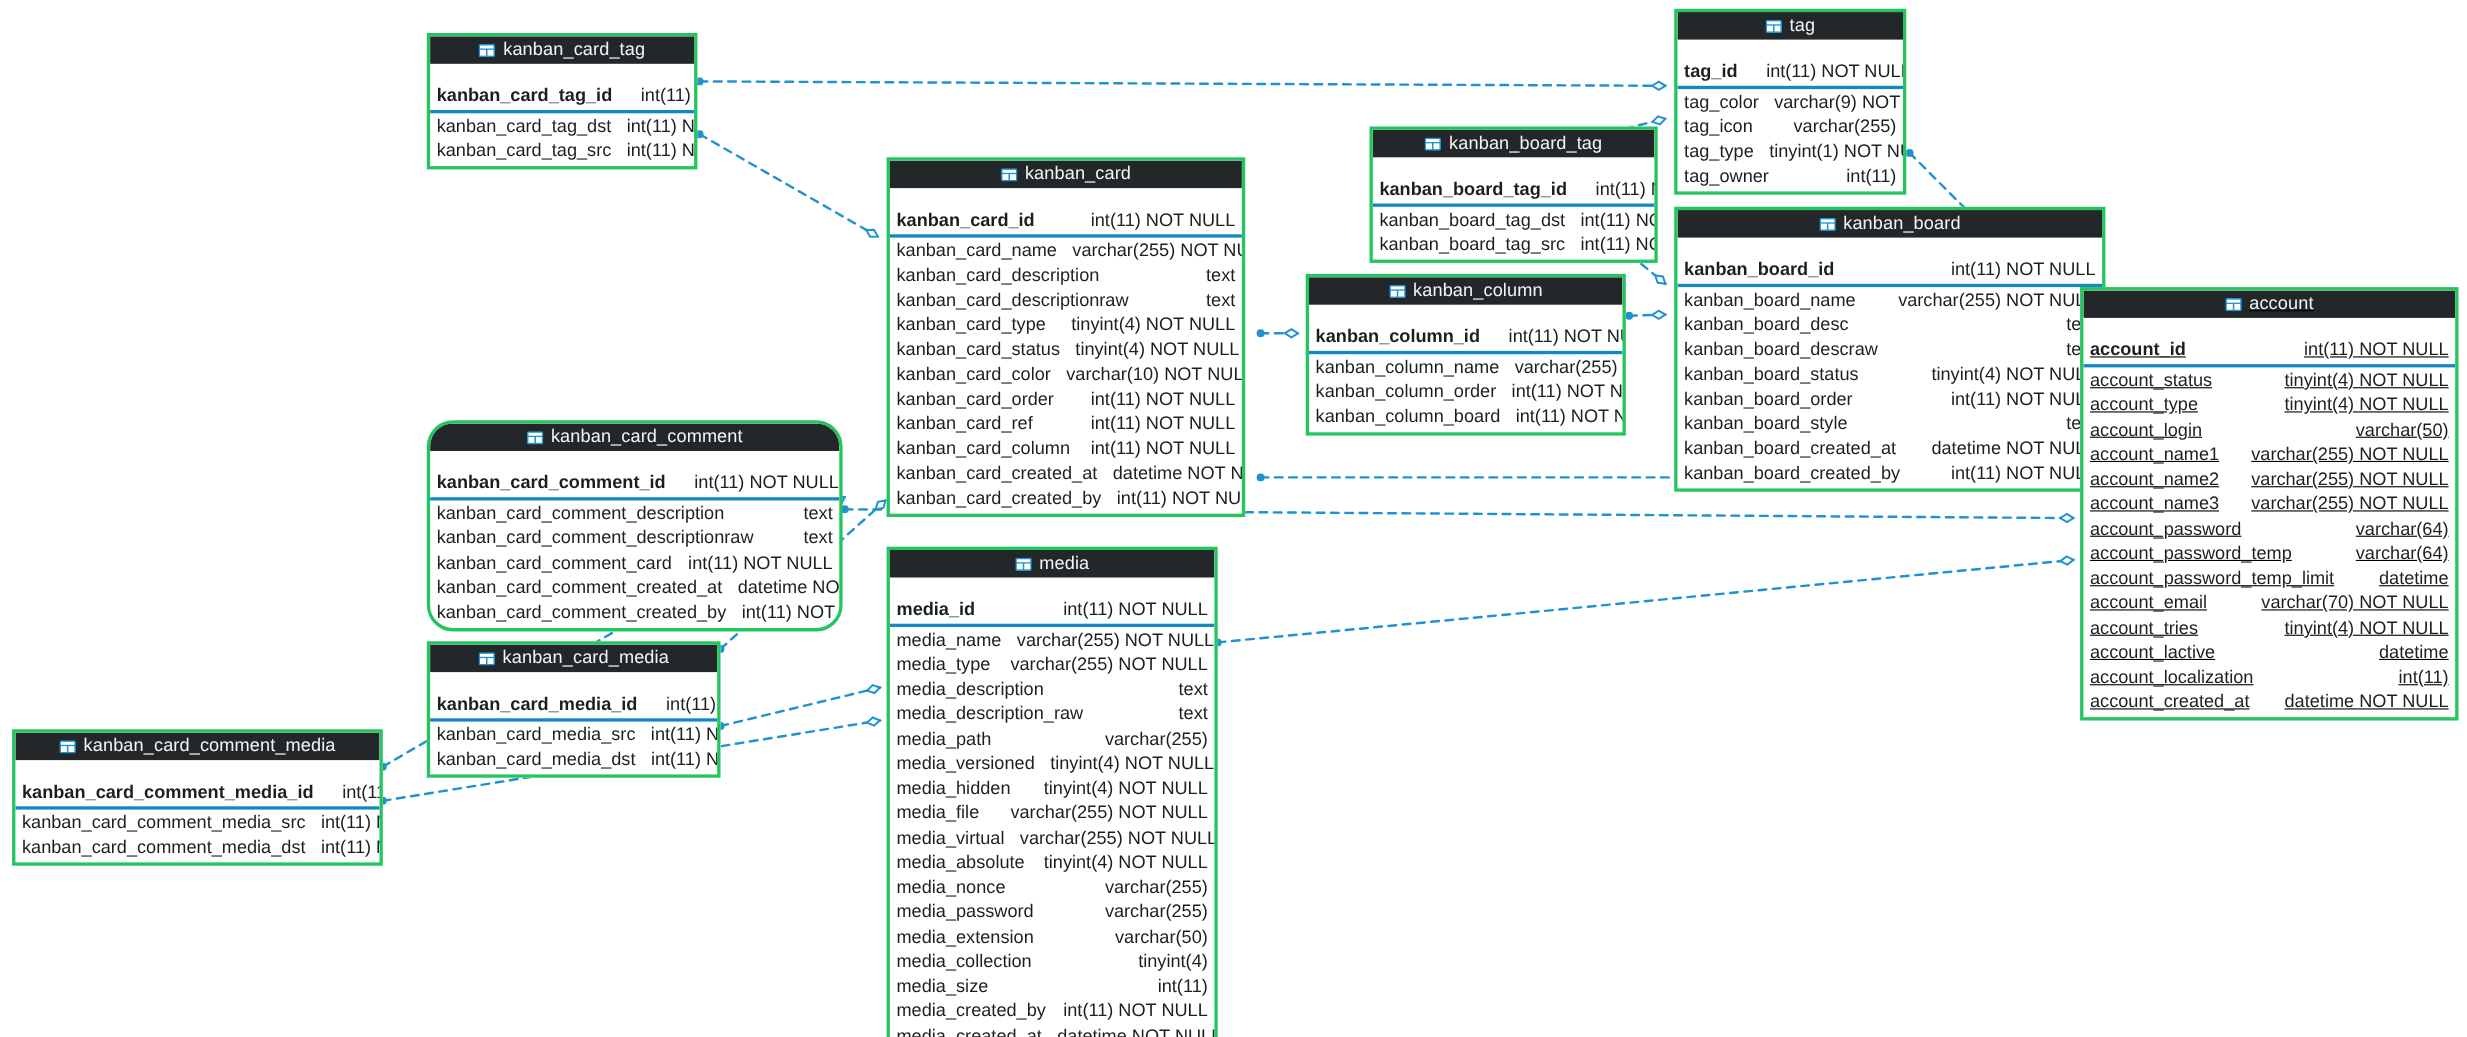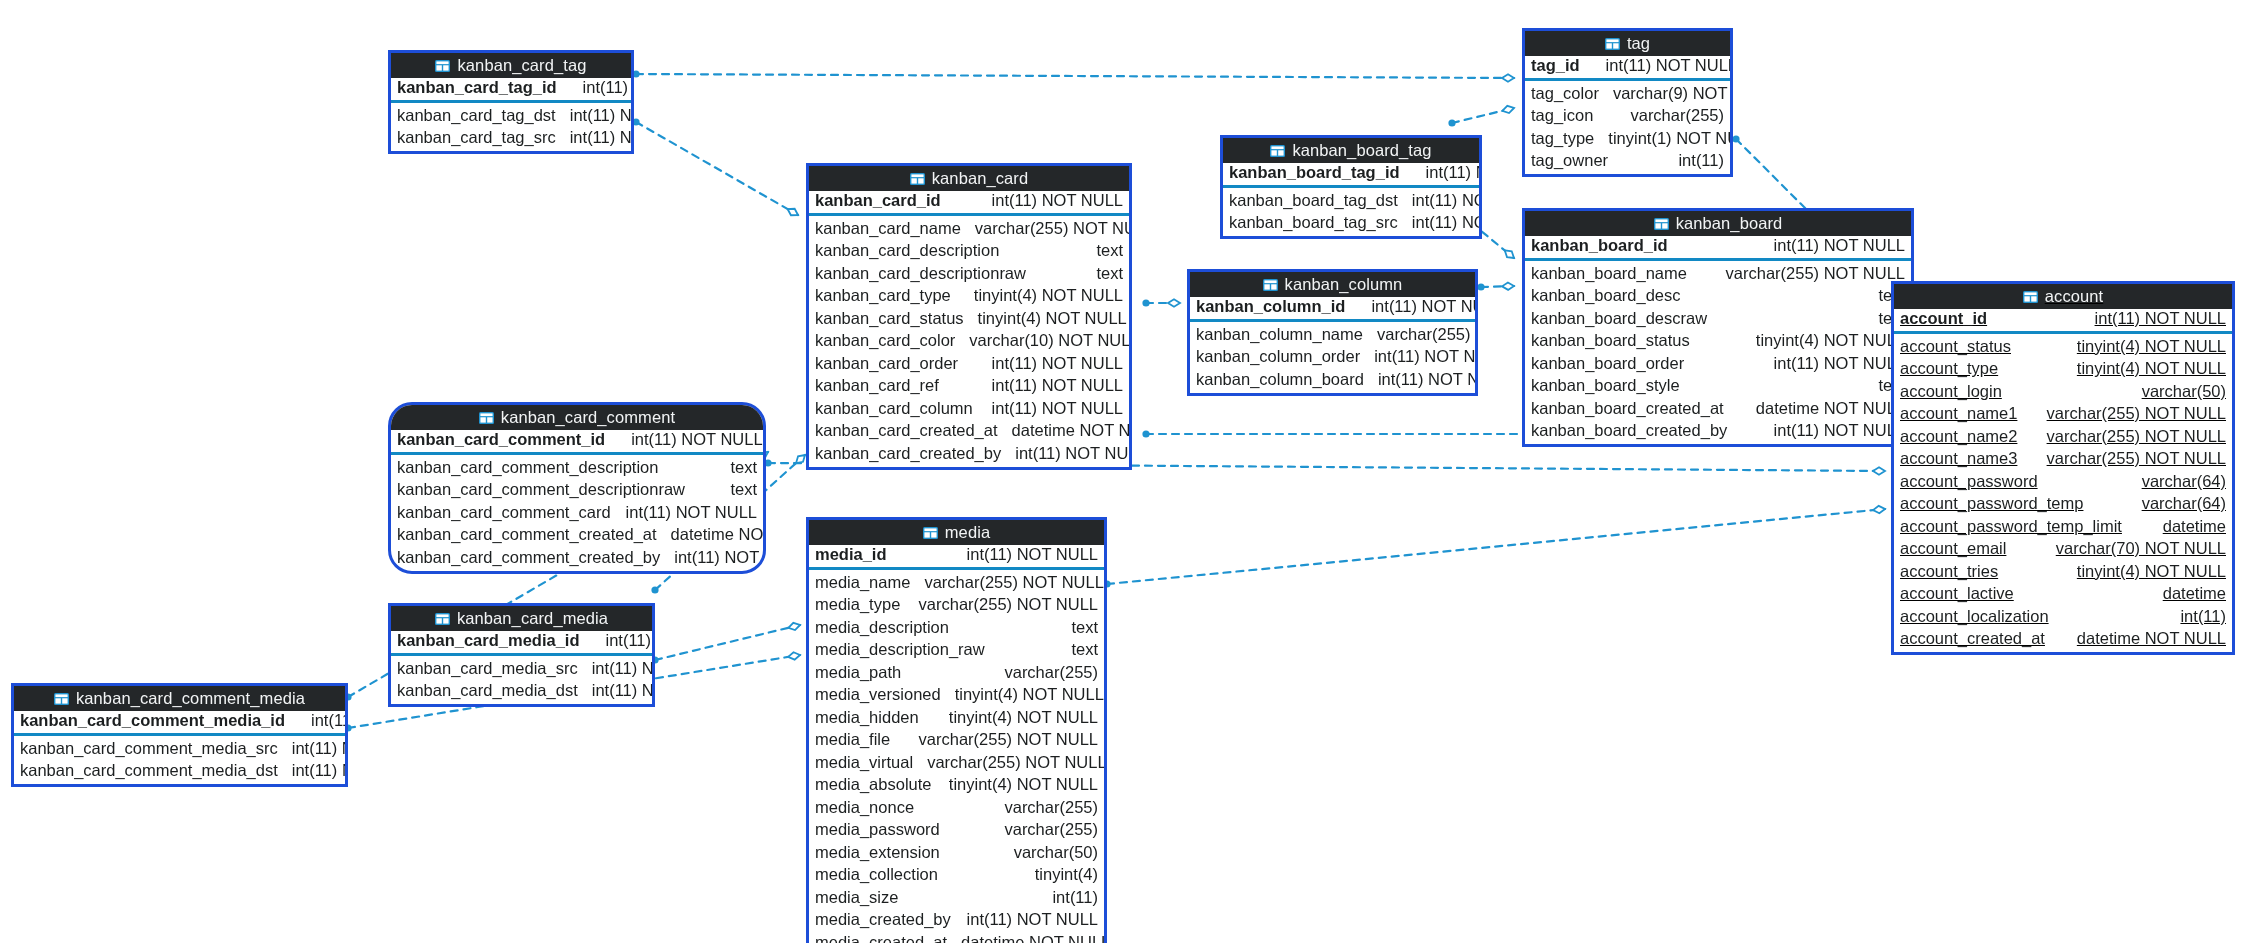--- a/index.html
+++ b/index.html
@@ -8,24 +8,23 @@
     width:2243px;height:943px;
     background:#ffffff;
     font-family:"Liberation Sans", sans-serif;
     overflow:hidden;
   }
   #wires{position:absolute;left:0;top:0;width:2243px;height:943px;pointer-events:none;}
 
   .tbl{
     position:absolute;
     box-sizing:border-box;
-    border:3px solid #1d4ed8;
+    border:3px solid #22c55e;
     background:#ffffff;
     overflow:hidden;
-    margin-top:20px;
   }
   .tbl-head{
     background:#242729;
     color:#f2f4f5;
     font-size:16.5px;
     line-height:1;
     height:25px;
     display:flex;
     align-items:center;
     justify-content:center;
@@ -37,21 +36,21 @@
     display:inline-block;
     width:15px;height:12px;
     position:relative;
     flex:0 0 auto;
   }
   .tbl-ico svg{display:block;}
   .pk-row{
     display:flex;
     align-items:center;
     justify-content:space-between;
-    padding:0 6px 3px 6px;
+    padding:20px 6px 3px 6px;
     font-size:16.5px;
     color:#1c1f20;
     border-bottom:3px solid #1289c4;
     white-space:nowrap;
     gap:26px;
   }
   .pk-row .col-name{font-weight:bold;}
   .body-rows{padding:1px 0 2px 0;}
   .row{
     display:flex;
@@ -208,21 +207,21 @@
           <div class="row">
             <span class="col-name">tag_type</span>
             <span class="col-type">tinyint(1) NOT NULL</span>
           </div>
           <div class="row">
             <span class="col-name">tag_owner</span>
             <span class="col-type">int(11)</span>
           </div>
         </div>
       </div>
-      <div class="tbl" style="left: 1220px; top: 115px; width: 262px;">
+      <div class="tbl" style="left: 1245px; top: 115px; width: 262px;">
         <div class="tbl-head">
           <span class="tbl-ico">
             <svg width="15" height="12" viewBox="0 0 15 12">
               <rect x="0" y="0" width="15" height="12" rx="1.5" fill="#1f93d0"></rect>
               <rect x="1.4" y="1.4" width="12.2" height="2.7" fill="#ffffff"></rect>
               <rect x="1.4" y="5.3" width="5.4" height="5.3" fill="#ffffff"></rect>
               <rect x="8.2" y="5.3" width="5.4" height="5.3" fill="#ffffff"></rect>
             </svg>
           </span>
           <span>kanban_board_tag</span>

